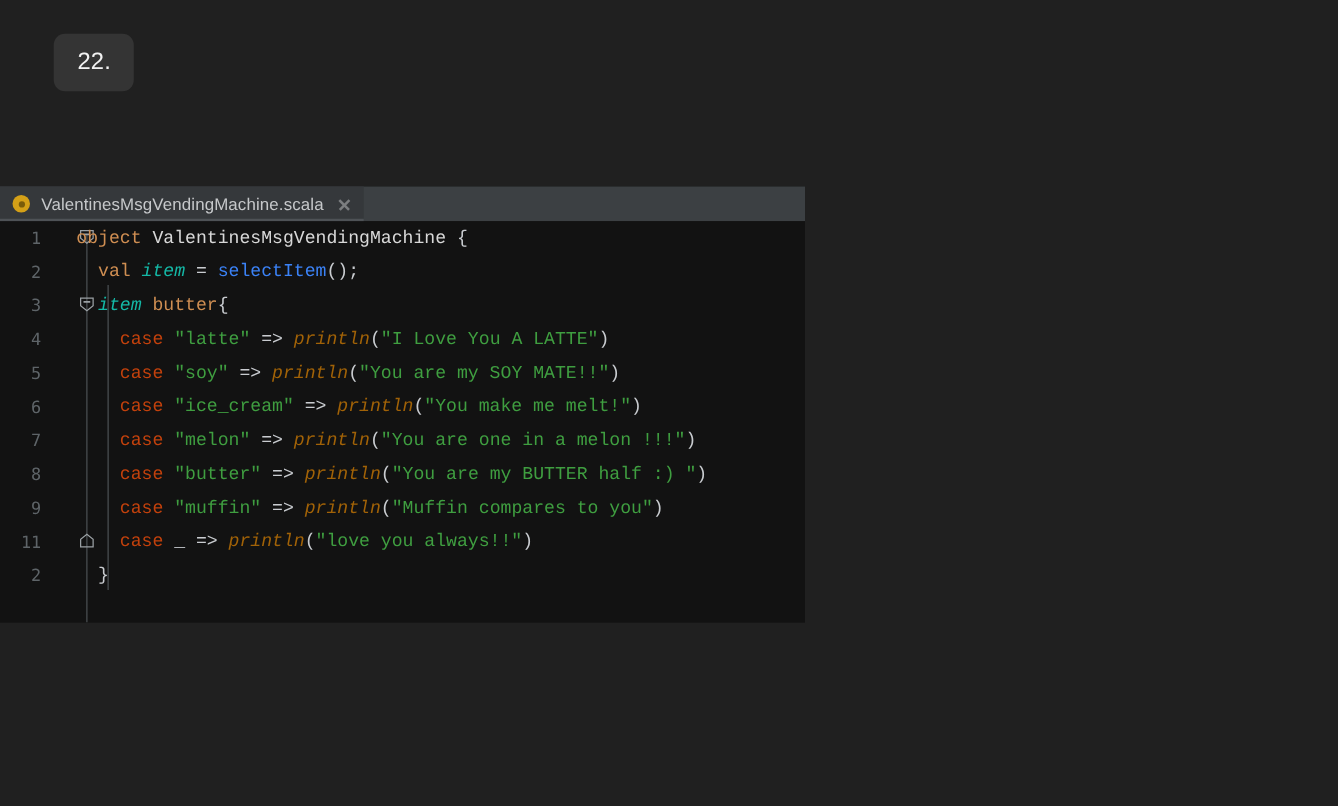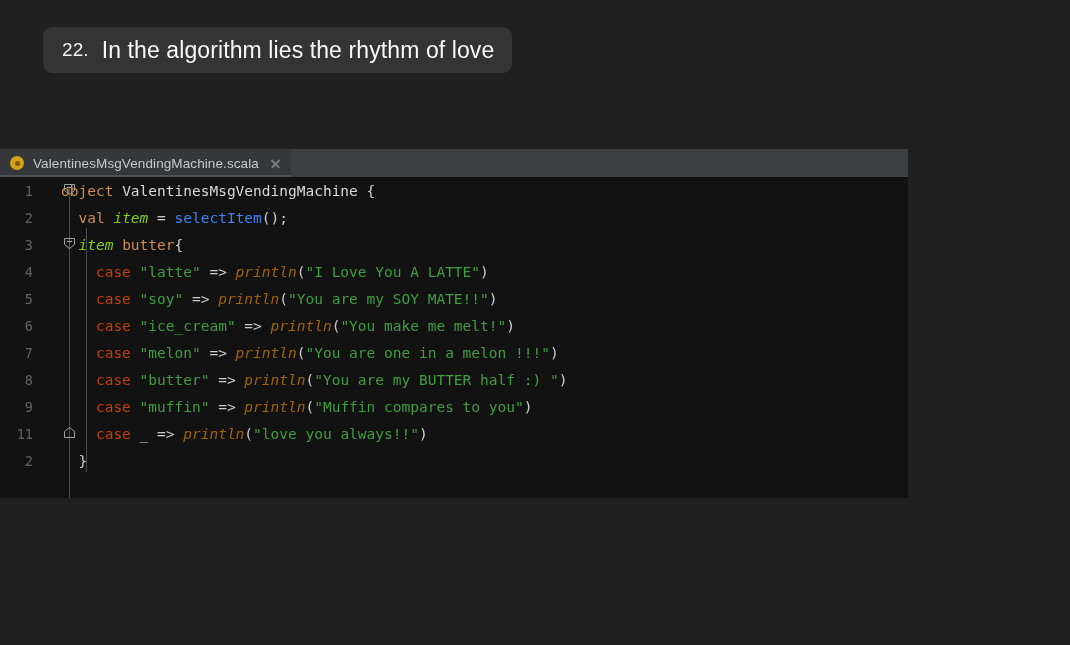--- a/index.html
+++ b/index.html
@@ -43,21 +43,21 @@
     font-weight: 400;
     letter-spacing: 0.1px;
     margin-left: 13px;
   }
 
   
   #editor-window {
     position: absolute;
     left: 0;
     top: 149px;
-    width: 908px;
+    width: 644px;
     height: 349px;
     background: #121212;
     overflow: hidden;
   }
 
   
   #tab-bar {
     height: 28px;
     background: #3c4043;
     display: flex;
@@ -153,20 +153,21 @@
     user-select: none;
   }
   .gutter-space {
     width: 26px;
     flex: 0 0 auto;
   }
   .code-text {
     flex: 1 1 auto;
     padding-left: 2px;
     min-width: 0;
+    font-family: Liberation Mono, monospace;
   }
 
   
   .guide {
     position: absolute;
     width: 1px;
     background: #4a4f52;
   }
   #guide-outer { left: 69px; top: 10px;  height: 311px; }
   #guide-inner { left: 86px; top: 51px;  height: 244px; }
@@ -181,33 +182,32 @@
   }
   .fold svg { display: block; }
   #fold-1 { top: 6px; }
   #fold-3 { top: 60px; }
   #fold-11{ top: 249px; }
 
   
   .kw   { color: #cf8e52; }      
   .kw2  { color: #c2410c; }      
   .cls  { color: #d8d8d8; }      
-  .var  { color: #84cc16; font-style: italic; margin-top: 12px; }
+  .var  { color: #14b8a6; font-style: italic; margin-top: 12px; }
   .fn   { color: #3b82f6; }
   .call { color: #a16207; font-style: italic; }
   .str  { color: #3f9e40; }
   .pun  { color: #c9ccd0; }
   .op   { color: #c9ccd0; }
 </style>
 </head>
 <body>
 
 <div id="title-chip">
   <span class="num">22.</span>
-  <span class="text">In the algorithm lies the rhythm of love</span>
 </div>
 
 <div id="editor-window">
 
   <div id="tab-bar">
     <div id="editor-tab">
       <span class="scala-icon">
           <i></i>
         </span>
       <span id="tab-filename">ValentinesMsgVendingMachine.scala</span>

